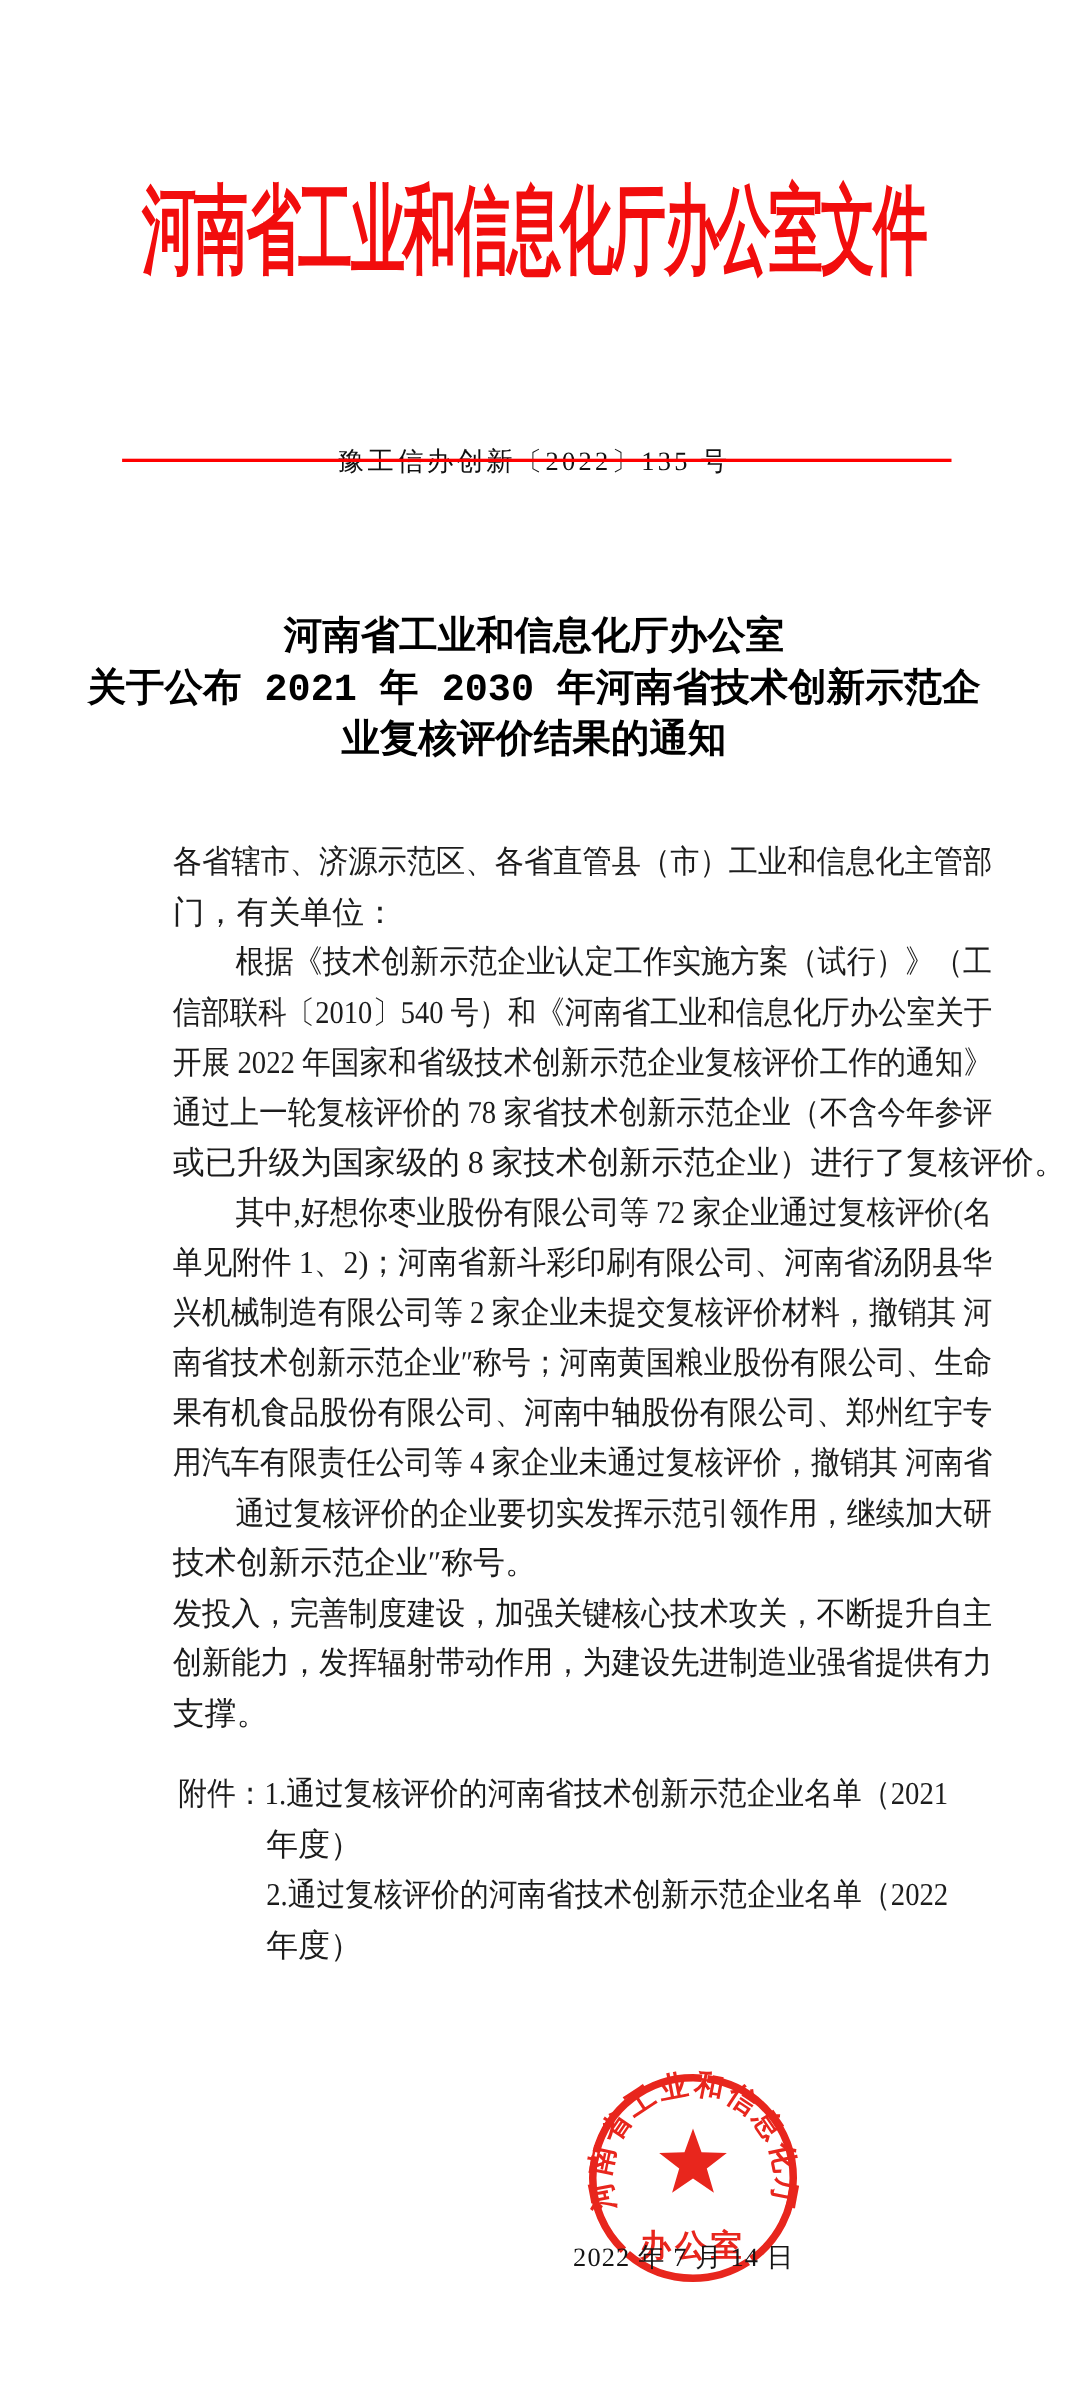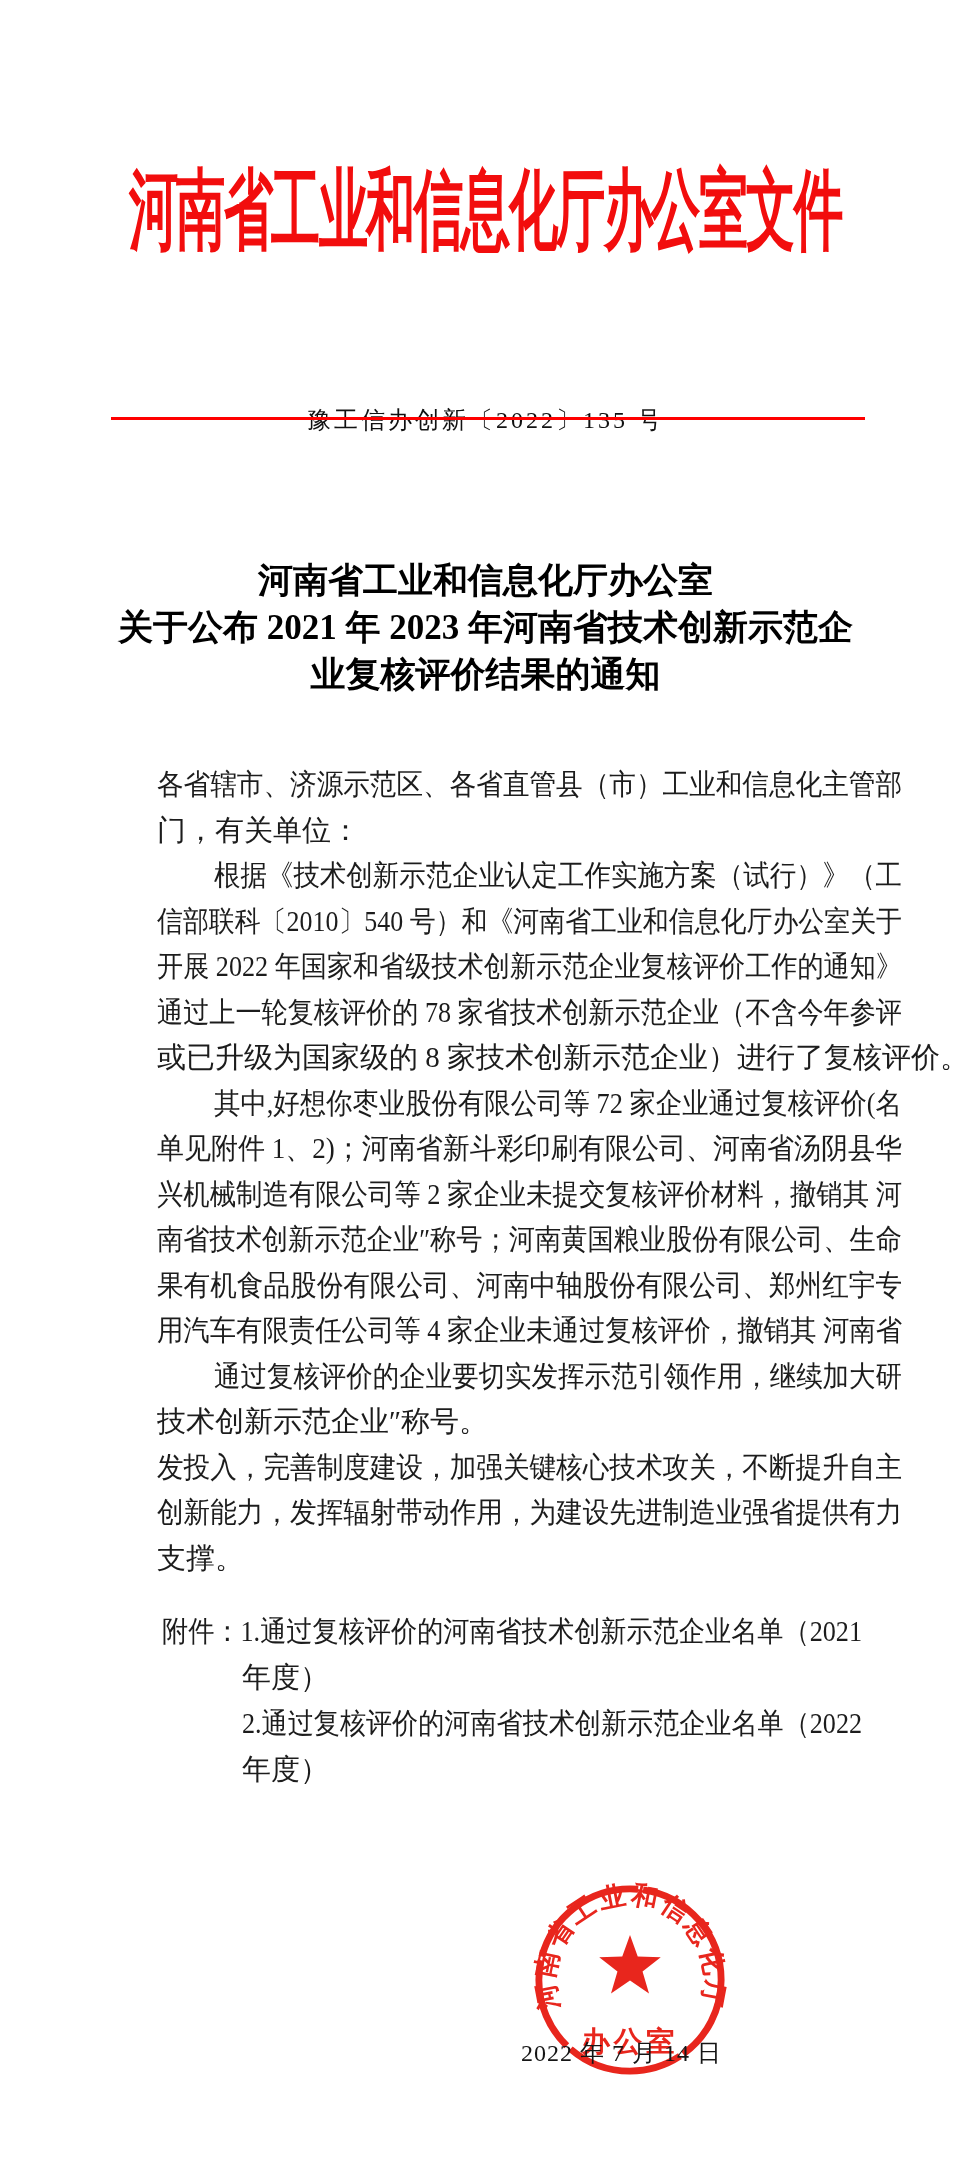--- a/index.html
+++ b/index.html
@@ -17,21 +17,21 @@
   
   #docnum{position:absolute;left:0;top:382px;width:100%;text-align:center;
           font-size:24px;line-height:28px;letter-spacing:3px;color:#111;margin-top:24px;}
 
   
   #redline{position:absolute;left:111px;top:417px;width:754px;height:3px;background:#ff0000;}
 
   
   #title{position:absolute;left:61px;top:557px;width:849px;text-align:center;
          font-weight:bold;color:#000;}
-  .tline{height:47px;line-height:47px;font-size:35px;white-space:nowrap;}
+  .tline{height:47px;line-height:47px;font-size:35px;white-space:nowrap;font-family:Liberation Mono, monospace;}
 
   
   #body{position:absolute;left:113px;top:762px;width:745px;font-size:29px;color:#1c1c1c;margin-left:44px;}
   .bline{height:45.5px;line-height:45.5px;white-space:nowrap;overflow:visible;}
   .indent{padding-left:57px;text-align:center;}
   .fit,.nofit{display:inline-block;transform-origin:0 50%;white-space:nowrap;}
 
   
   #attach{position:absolute;left:162px;top:1608px;width:700px;font-size:29px;color:#1c1c1c;}
   .aline{height:46px;line-height:46px;white-space:nowrap;overflow:visible;}
@@ -64,21 +64,21 @@
       <span class="hchar">文</span>
       <span class="hchar">件</span>
     </div>
 
   <div id="docnum">豫工信办创新〔2022〕135 号</div>
 
   <div id="redline"></div>
 
   <div id="title">
     <div class="tline">河南省工业和信息化厅办公室</div>
-    <div class="tline">关于公布 2021 年 2023 年河南省技术创新示范企</div>
+    <div class="tline">关于公布 2021 年 2030 年河南省技术创新示范企</div>
     <div class="tline">业复核评价结果的通知</div>
   </div>
 
   <div id="body">
     <div class="bline"><span class="fit" style="transform: scaleX(0.917488);">各省辖市、济源示范区、各省直管县（市）工业和信息化主管部</span></div>
     <div class="bline"><span class="nofit">门，有关单位：</span></div>
 
     <div class="bline indent"><span class="fit" style="transform: scaleX(0.912467);">根据《技术创新示范企业认定工作实施方案（试行）》（工</span></div>
     <div class="bline"><span class="fit" style="transform: scaleX(0.893553);">信部联科〔2010〕540 号）和《河南省工业和信息化厅办公室关于</span></div>
     <div class="bline"><span class="fit" style="transform: scaleX(0.901391);">开展 2022 年国家和省级技术创新示范企业复核评价工作的通知》</span></div>

